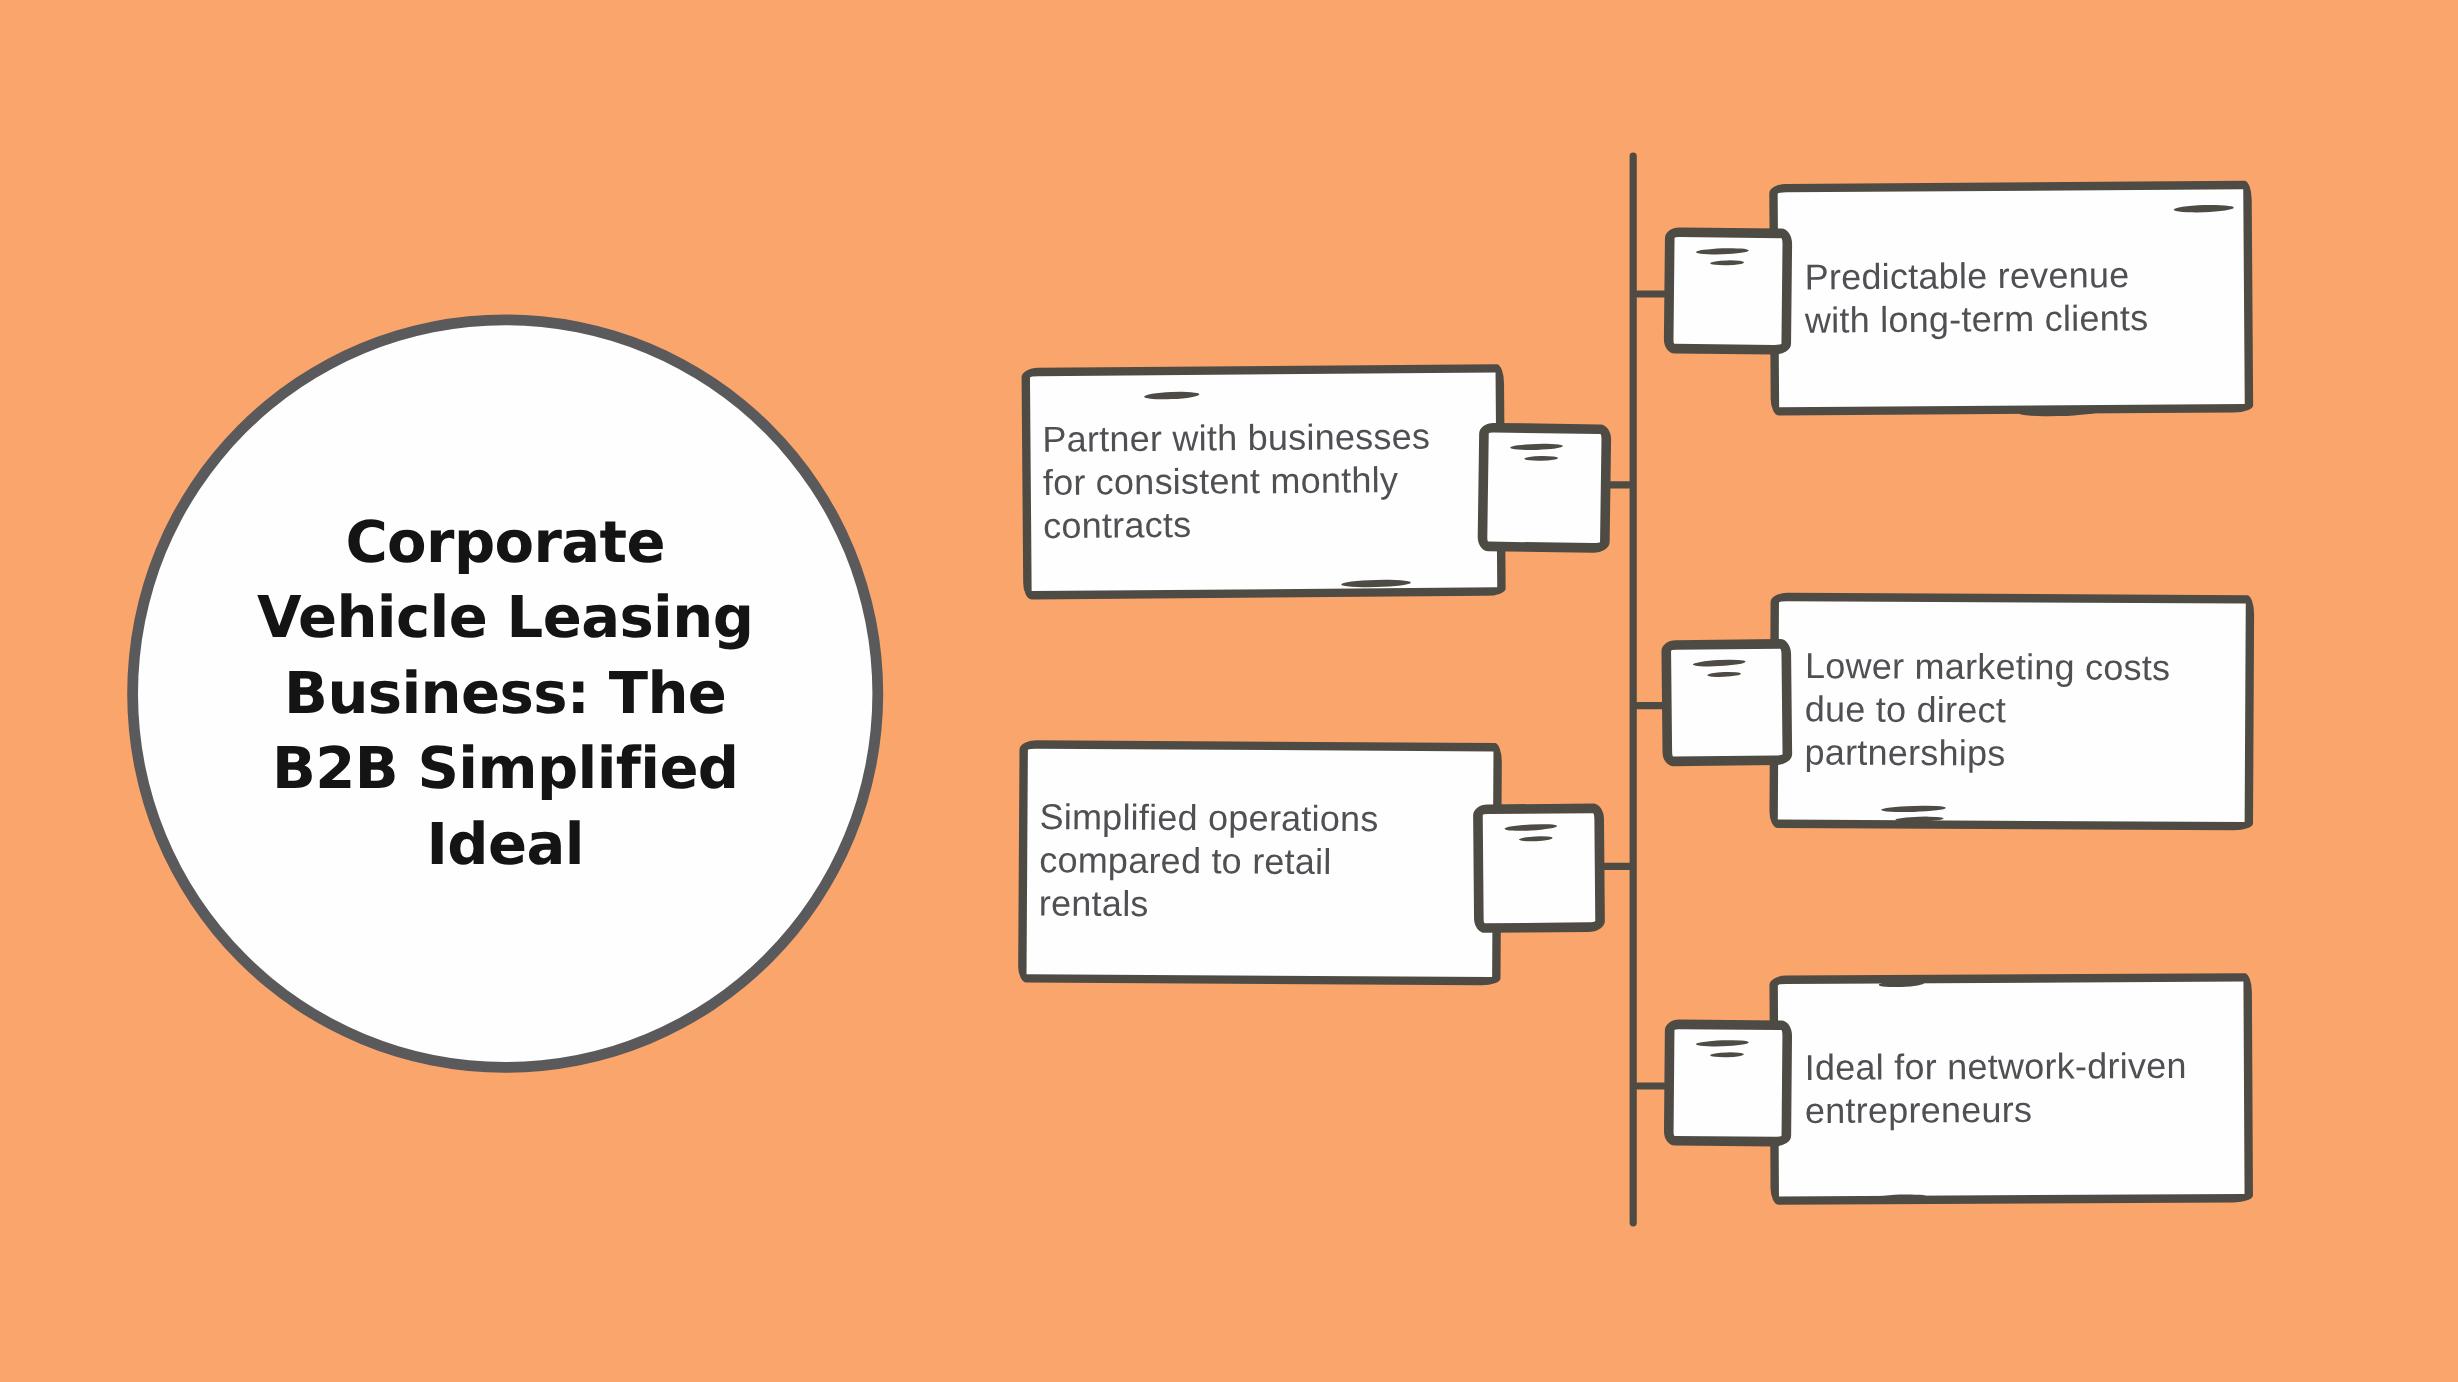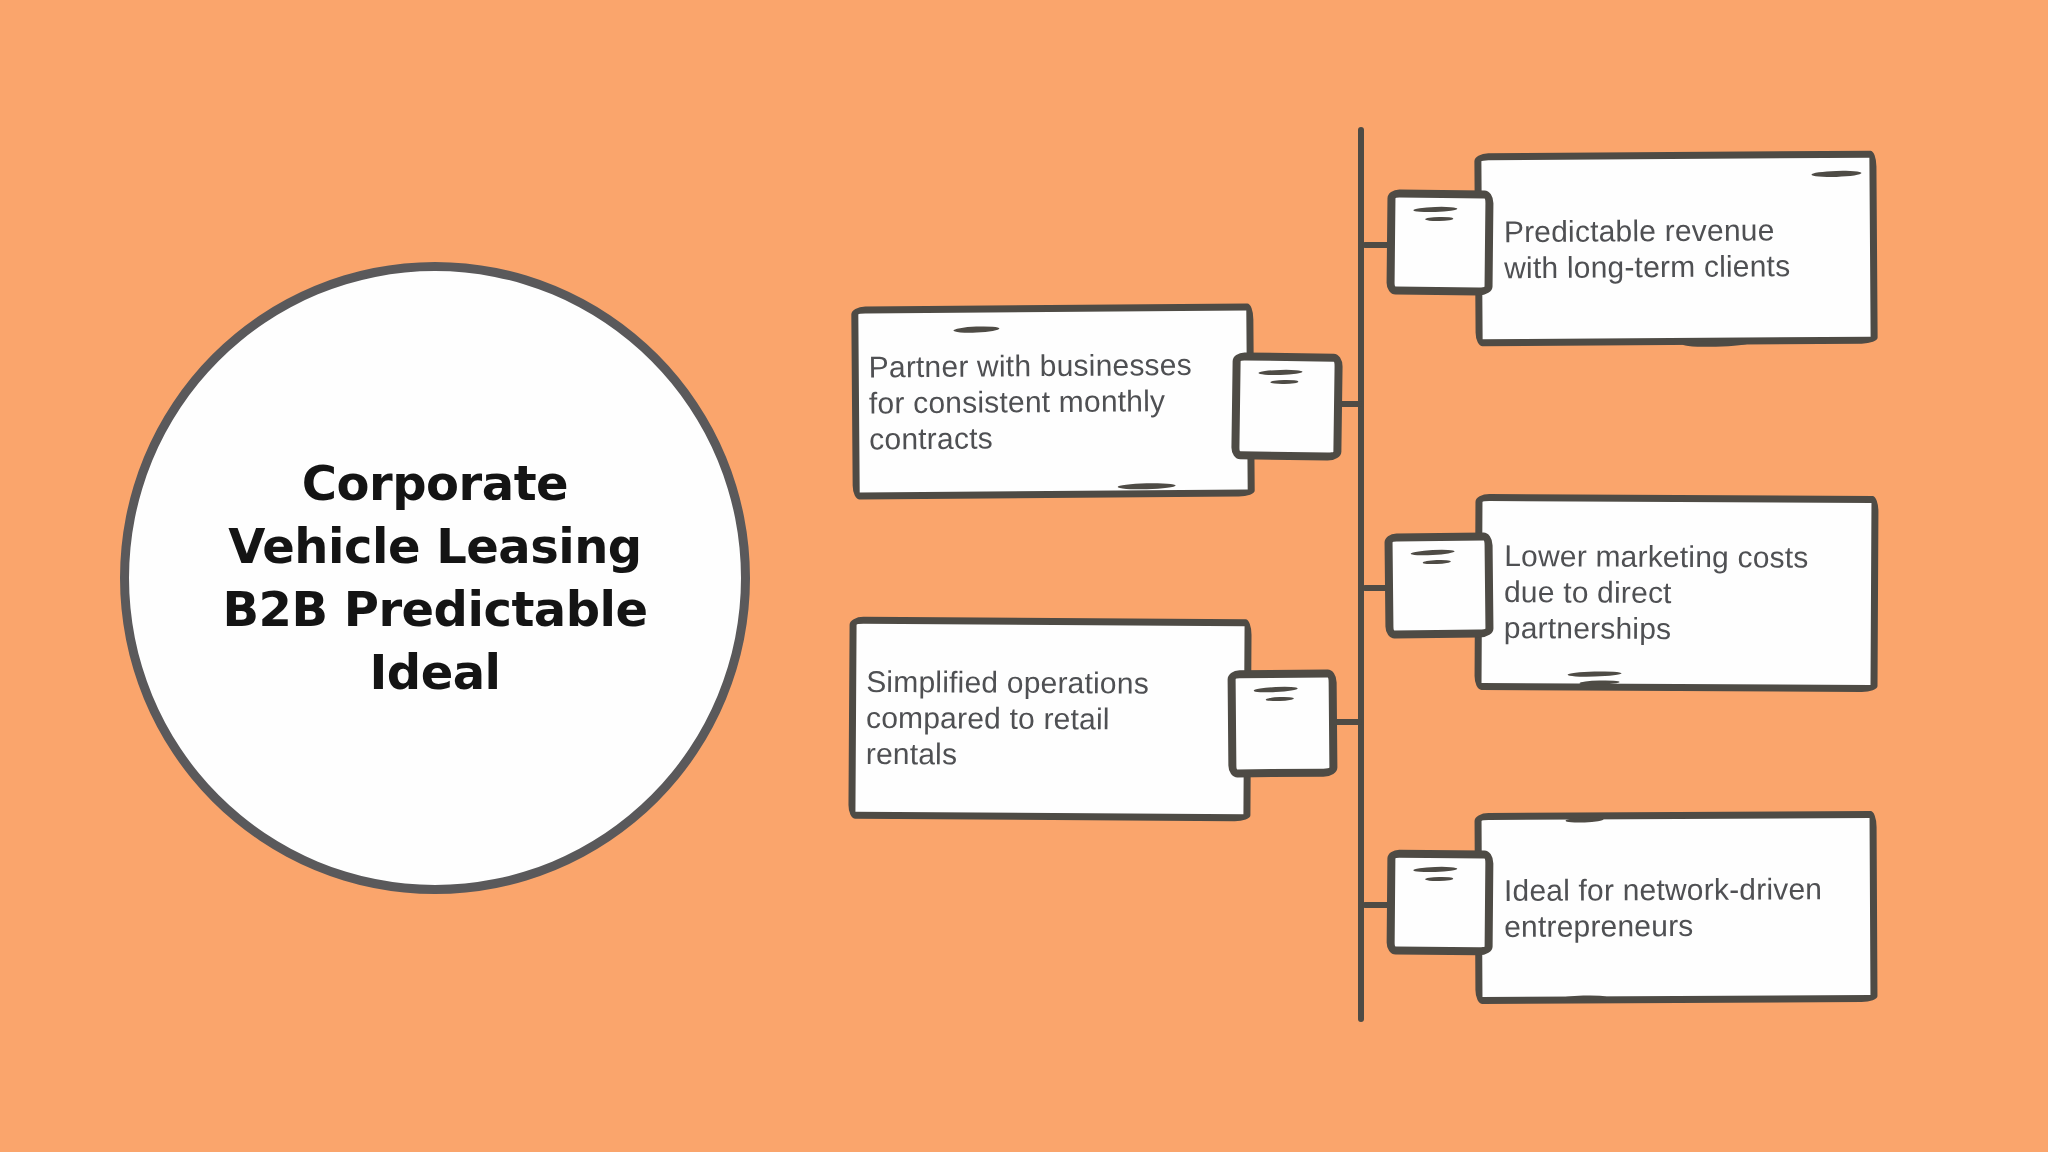--- a/index.html
+++ b/index.html
@@ -13,21 +13,21 @@
   *{box-sizing:border-box;}
   html,body{margin:0;padding:0;background:var(--background);}
   .canvas{
     position:relative;width:2048px;height:1152px;overflow:hidden;
     background:var(--background);
     font-family:"Liberation Sans",sans-serif;
   }
 
   
   .central-circle{
-    position:absolute;left:120px;top:262px;width:630px;height:632px;
+    position:absolute;left:106px;top:262px;width:630px;height:632px;
     background:var(--node-fill);
     border:9px solid var(--circle-stroke);
     border-radius:50%;
     display:flex;align-items:center;justify-content:center;text-align:center;
   }
   .central-title{
     margin:0;padding:0 40px;
     font-family:"DejaVu Sans","Liberation Sans",sans-serif;
     font-weight:bold;font-size:48px;line-height:63px;
     color:var(--title-color);letter-spacing:-0.5px;
@@ -86,21 +86,22 @@
 </style>
 </head>
 <body>
 
 <div class="canvas">
 
   <div class="central-circle">
     <h1 class="central-title">
       <span>Corporate</span>
       <span>Vehicle Leasing</span>
-      <span>B2B Predictable</span>
+      <span>Business: The</span>
+      <span>B2B Simplified</span>
       <span>Ideal</span>
     </h1>
   </div>
 
   <div class="trunk"></div>
   <div class="stub stub-r1"></div>
   <div class="stub stub-l1"></div>
   <div class="stub stub-r2"></div>
   <div class="stub stub-l2"></div>
   <div class="stub stub-r3"></div>

